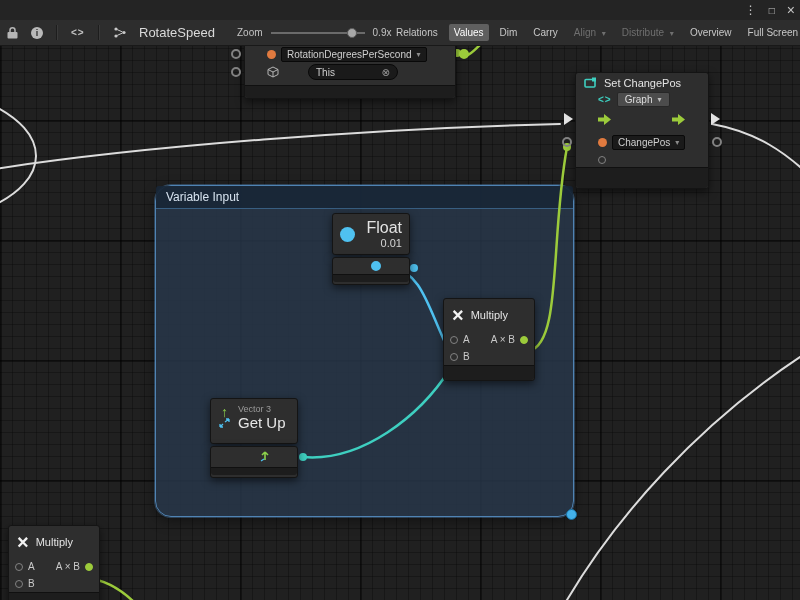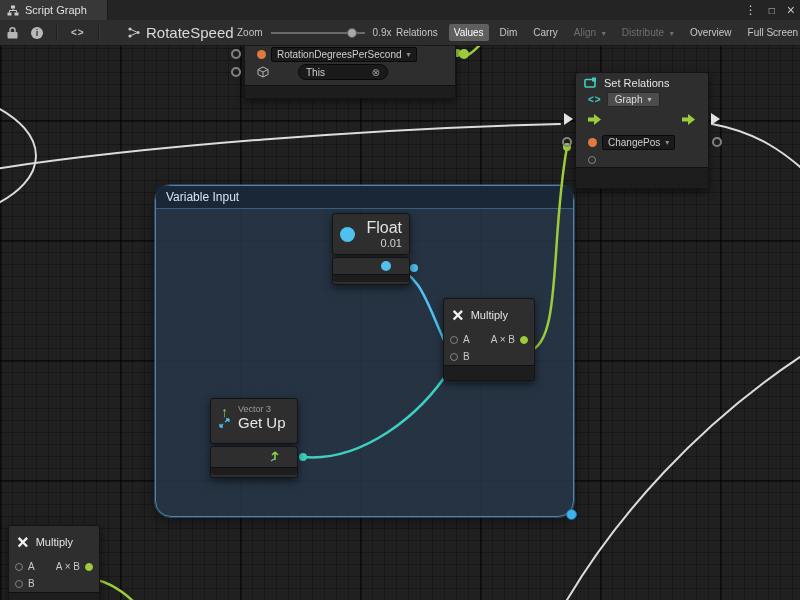--- a/index.html
+++ b/index.html
@@ -24,21 +24,21 @@
   .group-header{height:22px;line-height:22px;background:rgba(24,38,54,.92);
     border-bottom:1px solid rgba(79,131,179,.6);border-radius:3px 3px 0 0;
     color:#d7e3ef;font-size:12px;padding-left:10px;}
   .group-handle{position:absolute;right:-4px;bottom:-4px;width:9px;height:9px;
     border-radius:50%;background:#43b1ea;border:1px solid #1a6fa0;}
 
   
   .node{position:absolute;background:#2e2e2e;border:1px solid #141414;border-radius:3px;
     box-shadow:0 3px 8px rgba(0,0,0,.55);font-size:10px;color:#c9c9c9;}
   .nhead{display:flex;align-items:center;gap:7px;padding:4px 8px;color:#e4e4e4;}
-  .nrow{position:relative;display:flex;align-items:center;gap:5px;padding:2px 12px;height:18px;box-sizing:border-box;}
+  .nrow{position:relative;display:flex;align-items:center;gap:5px;padding:2px 22px;height:18px;box-sizing:border-box;}
   .strip{height:10px;background:#1d1d1d;border-top:1px solid #101010;border-radius:0 0 3px 3px;}
   .port{box-sizing:border-box;width:10px;height:10px;border-radius:50%;
     border:2px solid #828282;background:transparent;flex:none;}
   .port.sm{width:8px;height:8px;border-width:1.5px;}
   .port.abs-l{position:absolute;left:-14px;top:50%;margin-top:-5px;}
   .port.abs-r{position:absolute;right:-14px;top:50%;margin-top:-5px;}
   .port.green{background:#9ccb3b;border-color:#9ccb3b;}
   .port.blue{background:#4fc1f0;border-color:#4fc1f0;}
   .dot-orange{width:9px;height:9px;border-radius:50%;background:#e07a3f;flex:none;}
   .dd{display:inline-flex;align-items:center;background:#1a1a1a;border:1px solid #090909;
@@ -67,21 +67,21 @@
     gap:12px;color:#c5c5c5;font-size:12px;}
 
   
   .toolbar{position:absolute;left:0;top:20px;width:800px;height:25px;background:#2d2d2d;
     border-bottom:1px solid #191919;z-index:50;font-size:10px;color:#c3c3c3;}
   .tb-left{position:absolute;left:7px;top:0;height:25px;display:flex;align-items:center;gap:13px;}
   .sep{width:1px;height:15px;background:#1d1d1d;border-right:1px solid #3a3a3a;}
   .info-i{width:12px;height:12px;border-radius:50%;background:#b9b9b9;color:#2d2d2d;
     font-size:9px;font-weight:bold;display:flex;align-items:center;justify-content:center;}
   .code-g{color:#c3c3c3;font-weight:bold;letter-spacing:1px;}
-  .tb-graphname{position:absolute;left:128px;top:0;height:25px;display:flex;align-items:center;gap:6px;color:#dadada;font-size:15px;}
+  .tb-graphname{position:absolute;left:114px;top:0;height:25px;display:flex;align-items:center;gap:13px;color:#dadada;font-size:13px;}
   .tb-zoom{position:absolute;left:237px;top:0;height:25px;display:flex;align-items:center;gap:8px;}
   .slider{position:relative;width:94px;height:12px;}
   .slider .track{position:absolute;left:0;right:0;top:5px;height:2px;background:#6b6b6b;}
   .slider .handle{position:absolute;left:76px;top:1px;width:10px;height:10px;border-radius:50%;
     background:#a8a8a8;border:1px solid #5c5c5c;box-sizing:border-box;}
   .tb-buttons{position:absolute;left:391px;top:0;height:25px;display:flex;align-items:center;gap:6px;white-space:nowrap;}
   .tbtn{padding:3px 5px;border-radius:2px;color:#c8c8c8;}
   .tbtn.active{background:#5f5f5f;color:#fff;}
   .tbtn.disabled{color:#6f6f6f;}
   .tbtn .dd-caret{font-size:8px;margin-left:3px;}
@@ -150,21 +150,21 @@
     </div>
 
     <div class="node" style="left:575px;top:72px;width:132px;">
       <div class="nhead" style="padding:4px 8px 2px 8px;">
         <span style="display:inline-flex;">
           <svg width="13" height="12" viewBox="0 0 13 12">
               <rect x="1" y="2.5" width="10" height="7.5" rx="1" fill="none" stroke="#3ecfc0" stroke-width="1.6"></rect>
               <rect x="8" y="0.5" width="4" height="4" fill="#3ecfc0"></rect>
             </svg>
         </span>
-        <span style="font-size:11px;">Set Relations</span>
+        <span style="font-size:11px;">Set ChangePos</span>
       </div>
       <div class="nrow" style="height:16px;">
         <span class="code-g" style="color:#3ecfc0;font-size:10px;">&lt;&gt;</span>
         <span class="btn-dd">
           <span>Graph</span>
           <span class="dd-caret">▾</span>
         </span>
       </div>
       <div class="nrow" style="height:24px;">
         <span class="tri l"></span>
@@ -276,31 +276,20 @@
       <div class="nrow" style="height:17px;padding:2px 6px;">
         <span class="port sm"></span>
         <span>B</span>
       </div>
       <div class="strip" style="height:14px;"></div>
     </div>
 
   </div>
 
   <div class="titlebar">
-    <div class="tab">
-      <span style="display:inline-flex;">
-        <svg width="12" height="11" viewBox="0 0 12 11">
-            <rect x="4" y="0.5" width="4" height="3" fill="#c9c9c9"></rect>
-            <rect x="0.5" y="7.5" width="4" height="3" fill="#c9c9c9"></rect>
-            <rect x="7.5" y="7.5" width="4" height="3" fill="#c9c9c9"></rect>
-            <path d="M6 3.5 V5.5 M2.5 7.5 V5.5 H9.5 V7.5" stroke="#c9c9c9" fill="none"></path>
-          </svg>
-      </span>
-      <span>Script Graph</span>
-    </div>
     <div class="win-ctl">
       <span>⋮</span>
       <span style="font-size:10px;">□</span>
       <span style="font-size:14px;">×</span>
     </div>
   </div>
 
   <div class="toolbar">
     <div class="tb-left">
       <span style="display:inline-flex;">

